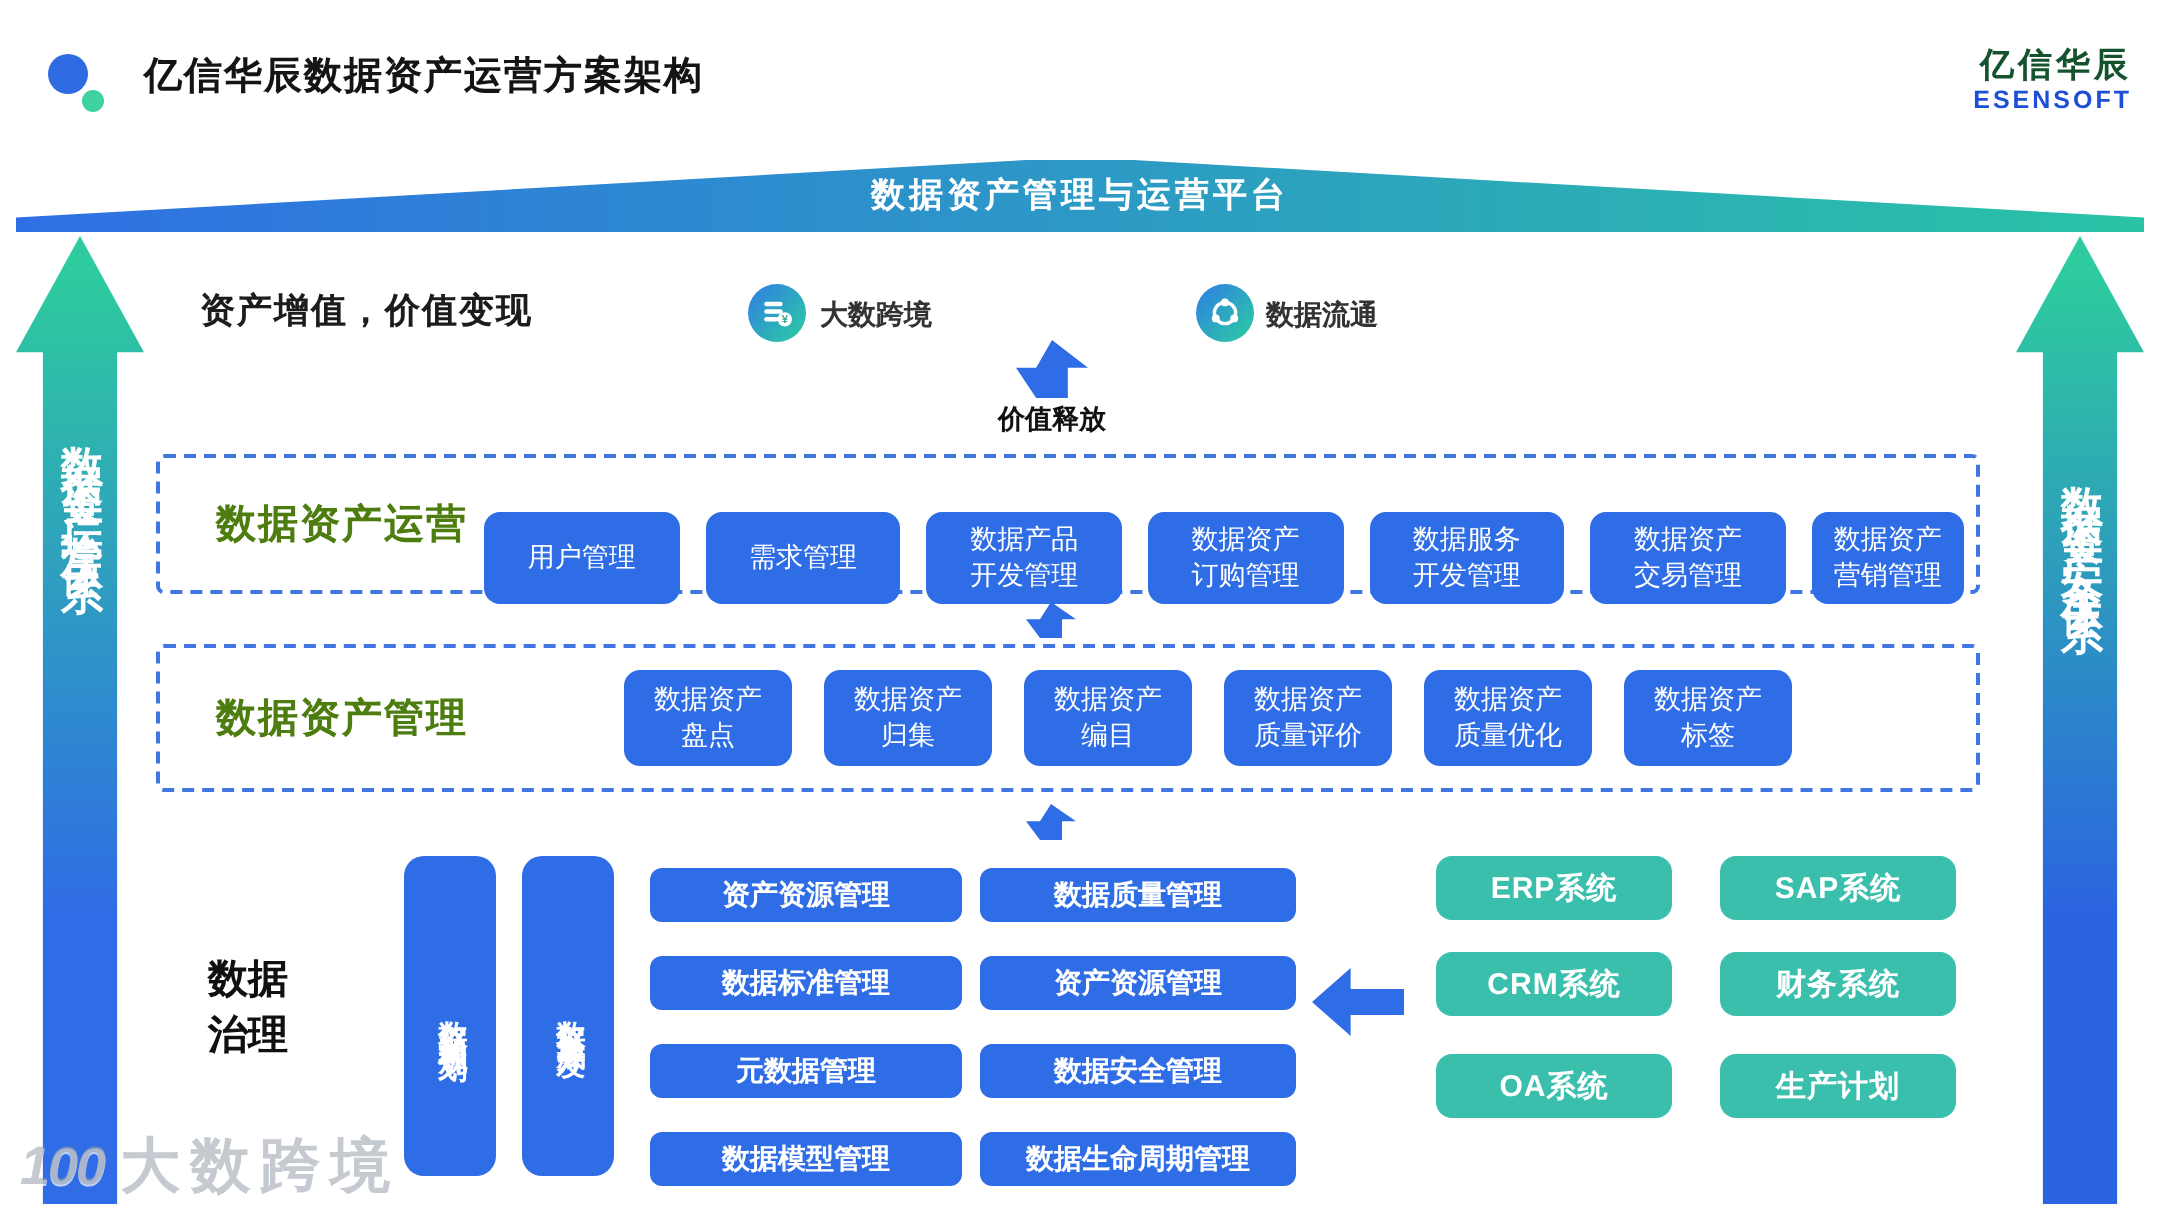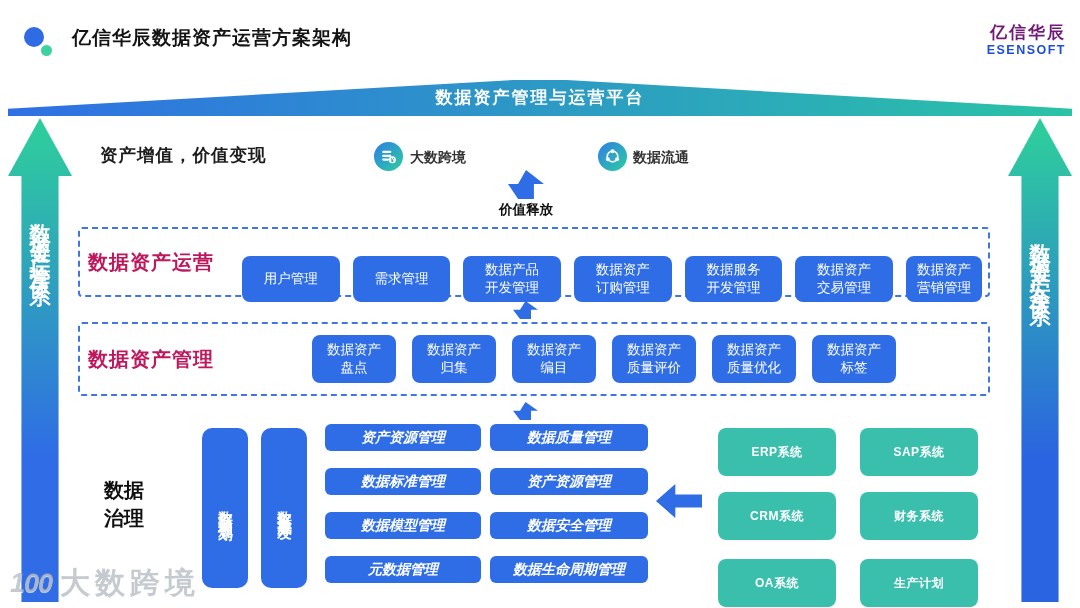--- a/index.html
+++ b/index.html
@@ -4,21 +4,21 @@
 <style>
   * { margin:0; padding:0; box-sizing:border-box; }
   body { font-family: "Liberation Sans", "DejaVu Sans", sans-serif; background:#fff; }
   .canvas { position:relative; width:1080px; height:608px; background:#ffffff; overflow:hidden; }
 
   
   .dot-big { position:absolute; left:24px; top:27px; width:20px; height:20px; border-radius:50%; background:#2f6be2; }
   .dot-small { position:absolute; left:41px; top:45px; width:11px; height:11px; border-radius:50%; background:#3ed1a2; }
   .page-title { position:absolute; left:72px; top:25px; font-size:19px; font-weight:800; color:#141414; letter-spacing:1px; }
   .brand { position:absolute; right:14px; top:23px; text-align:right; line-height:1.15; }
-  .brand-name { display:block; color:#701a75; font-size:17px; font-weight:800; letter-spacing:2px; }
+  .brand-name { display:block; color:#14532d; font-size:17px; font-weight:800; letter-spacing:2px; }
   .brand-sub { display:block; color:#1d4ed8; font-size:12.5px; font-weight:800; letter-spacing:1.5px; }
 
   
   .banner { position:absolute; left:8px; top:80px; width:1064px; height:36px;
     background:linear-gradient(90deg,#2f6fe4 0%,#2ac3a6 100%);
     clip-path:polygon(0 100%, 0 80%, 47.5% 0, 52.5% 0, 100% 80%, 100% 100%);
     display:flex; align-items:flex-end; justify-content:center; }
   .banner-label { color:#fff; font-size:17px; font-weight:700; letter-spacing:2px; padding-bottom:7px; }
 
   
@@ -43,47 +43,47 @@
   .up-arrow { background:#2e6de5; clip-path:polygon(50% 0,100% 48%,72% 48%,72% 100%,28% 100%,0 48%,28% 48%); }
   .release-arrow { position:absolute; left:508px; top:170px; width:36px; height:29px; }
   .release-label { position:absolute; left:488px; top:201px; width:76px; text-align:center; font-size:13.5px; font-weight:800; color:#111; }
   .mid-arrow-1 { position:absolute; left:513px; top:301px; width:25px; height:18px; }
   .mid-arrow-2 { position:absolute; left:513px; top:402px; width:25px; height:18px; }
 
   
   .dashed-box { position:absolute; left:78px; width:912px; border:2px dashed #4076e2; border-radius:4px; background:#fff; }
   .box-ops { top:227px; height:70px; }
   .box-mgmt { top:322px; height:74px; }
-  .section-title { position:absolute; left:8px; top:50%; transform:translateY(-50%); font-size:20px; font-weight:800; color:#be185d; letter-spacing:1px; white-space:nowrap; }
+  .section-title { position:absolute; left:28px; top:50%; transform:translateY(-50%); font-size:20px; font-weight:800; color:#4d7c0f; letter-spacing:1px; white-space:nowrap; }
 
   .btn { background:#2e6de5; color:#fff; border-radius:8px; display:flex; align-items:center; justify-content:center;
     text-align:center; white-space:pre-line; line-height:1.3; font-size:13.5px; font-weight:500; }
   .ops-row { position:absolute; left:162px; right:6px; top:50%; transform:translateY(-50%); display:flex; gap:13px;margin-top:17px; }
   .ops-row .btn { flex:1; height:46px; }
   .ops-row .btn:last-child { flex:0.78; }
   .mgmt-row { position:absolute; left:232px; top:50%; transform:translateY(-50%); display:flex; gap:16px; }
   .mgmt-row .btn { width:84px; height:48px; }
 
   
   .gov-title { position:absolute; left:104px; top:476px; width:48px; font-size:20px; font-weight:800; color:#101010; line-height:1.4; white-space:pre-line; }
   .v-pill { position:absolute; top:428px; width:46px; height:160px; border-radius:10px; background:#2e6de5;
     display:flex; align-items:center; justify-content:center; }
   .v-pill-1 { left:202px; } .v-pill-2 { left:261px; }
   .v-pill span { writing-mode:vertical-rl; text-orientation:upright; color:#fff; font-size:14.5px; font-weight:600; letter-spacing:3px; }
-  .gov-col { position:absolute; top:424px; display:flex; flex-direction:column; gap:17px;font-style:italic; }
+  .gov-col { position:absolute; top:434px; display:flex; flex-direction:column; gap:17px; }
   .gov-col-1 { left:325px; width:156px; } .gov-col-2 { left:490px; width:158px; }
   .gov-col .btn { height:27px; border-radius:6px; font-size:14px; font-weight:600; }
   .left-arrow { position:absolute; left:656px; top:484px; width:46px; height:34px; background:#2e6de5;
     clip-path:polygon(0 50%, 42% 0, 42% 31%, 100% 31%, 100% 69%, 42% 69%, 42% 100%); }
 
   
   .sys-grid { position:absolute; left:718px; top:428px; width:260px; display:grid;
     grid-template-columns:118px 118px; column-gap:24px; row-gap:16px; }
-  .sys-btn { height:48px; background:#3abfad; color:#fff; border-radius:8px; display:flex; align-items:center; justify-content:center;
-    font-size:12px; font-weight:600; letter-spacing:0.5px; }
+  .sys-btn { height:32px; background:#3abfad; color:#fff; border-radius:8px; display:flex; align-items:center; justify-content:center;
+    font-size:15px; font-weight:600; letter-spacing:0.5px; }
   .sys-grid .sys-btn:nth-child(5), .sys-grid .sys-btn:nth-child(6) { margin-top:3px; }
 
   
   .watermark { position:absolute; left:10px; bottom:4px; display:flex; align-items:center; gap:8px; z-index:5;
     color:rgba(150,158,170,0.55); text-shadow:0 1px 0 rgba(255,255,255,0.7); }
   .wm-logo { font-size:27px; font-weight:800; font-style:italic; letter-spacing:-1px; }
   .wm-text { font-size:30px; font-weight:700; letter-spacing:5px; }
 
   svg { display:block; }
 </style>
@@ -183,22 +183,22 @@
   <div class="v-pill v-pill-1">
     <span>数据架构规划</span>
   </div>
   <div class="v-pill v-pill-2">
     <span>数据集成开发</span>
   </div>
 
   <div class="gov-col gov-col-1">
     <div class="btn">资产资源管理</div>
     <div class="btn">数据标准管理</div>
+    <div class="btn">元数据管理</div>
     <div class="btn">数据模型管理</div>
-    <div class="btn">元数据管理</div>
   </div>
   <div class="gov-col gov-col-2">
     <div class="btn">数据质量管理</div>
     <div class="btn">资产资源管理</div>
     <div class="btn">数据安全管理</div>
     <div class="btn">数据生命周期管理</div>
   </div>
 
   <div class="left-arrow"></div>
 

